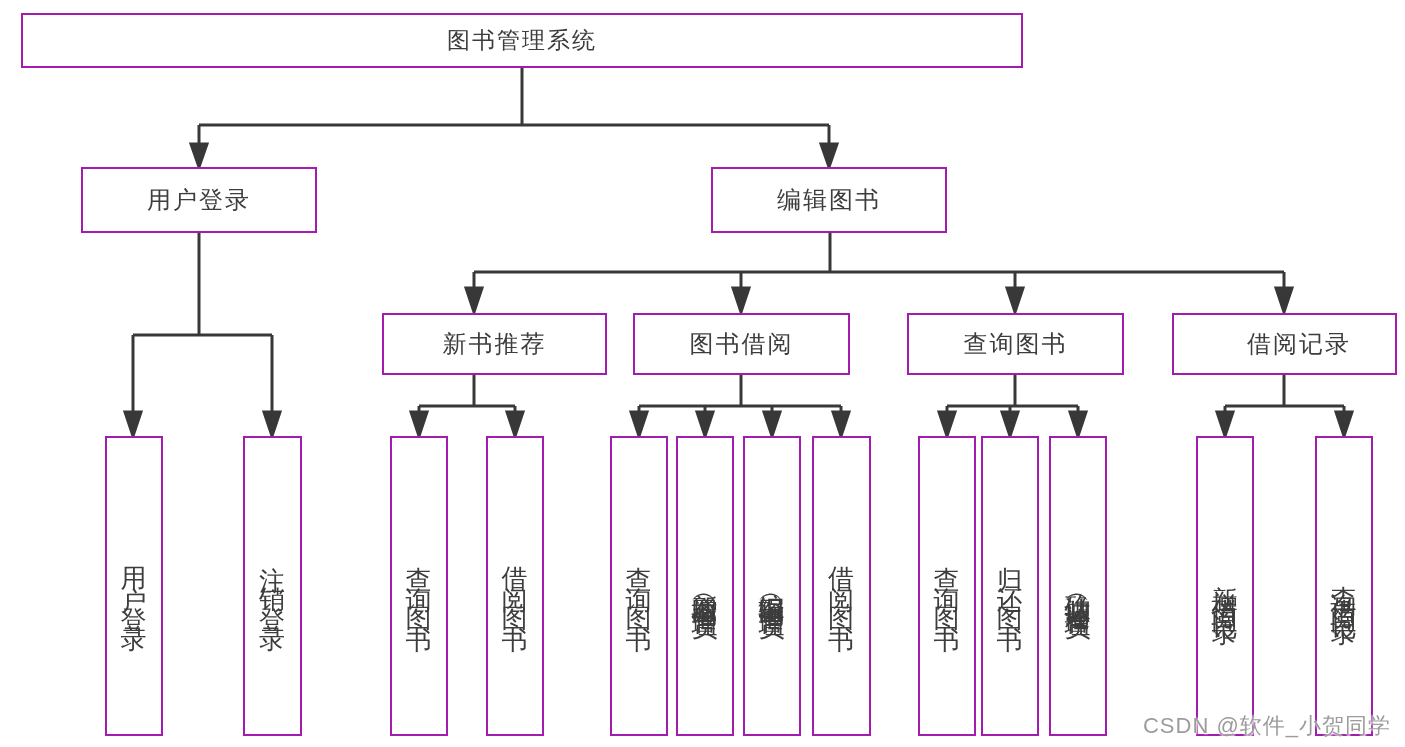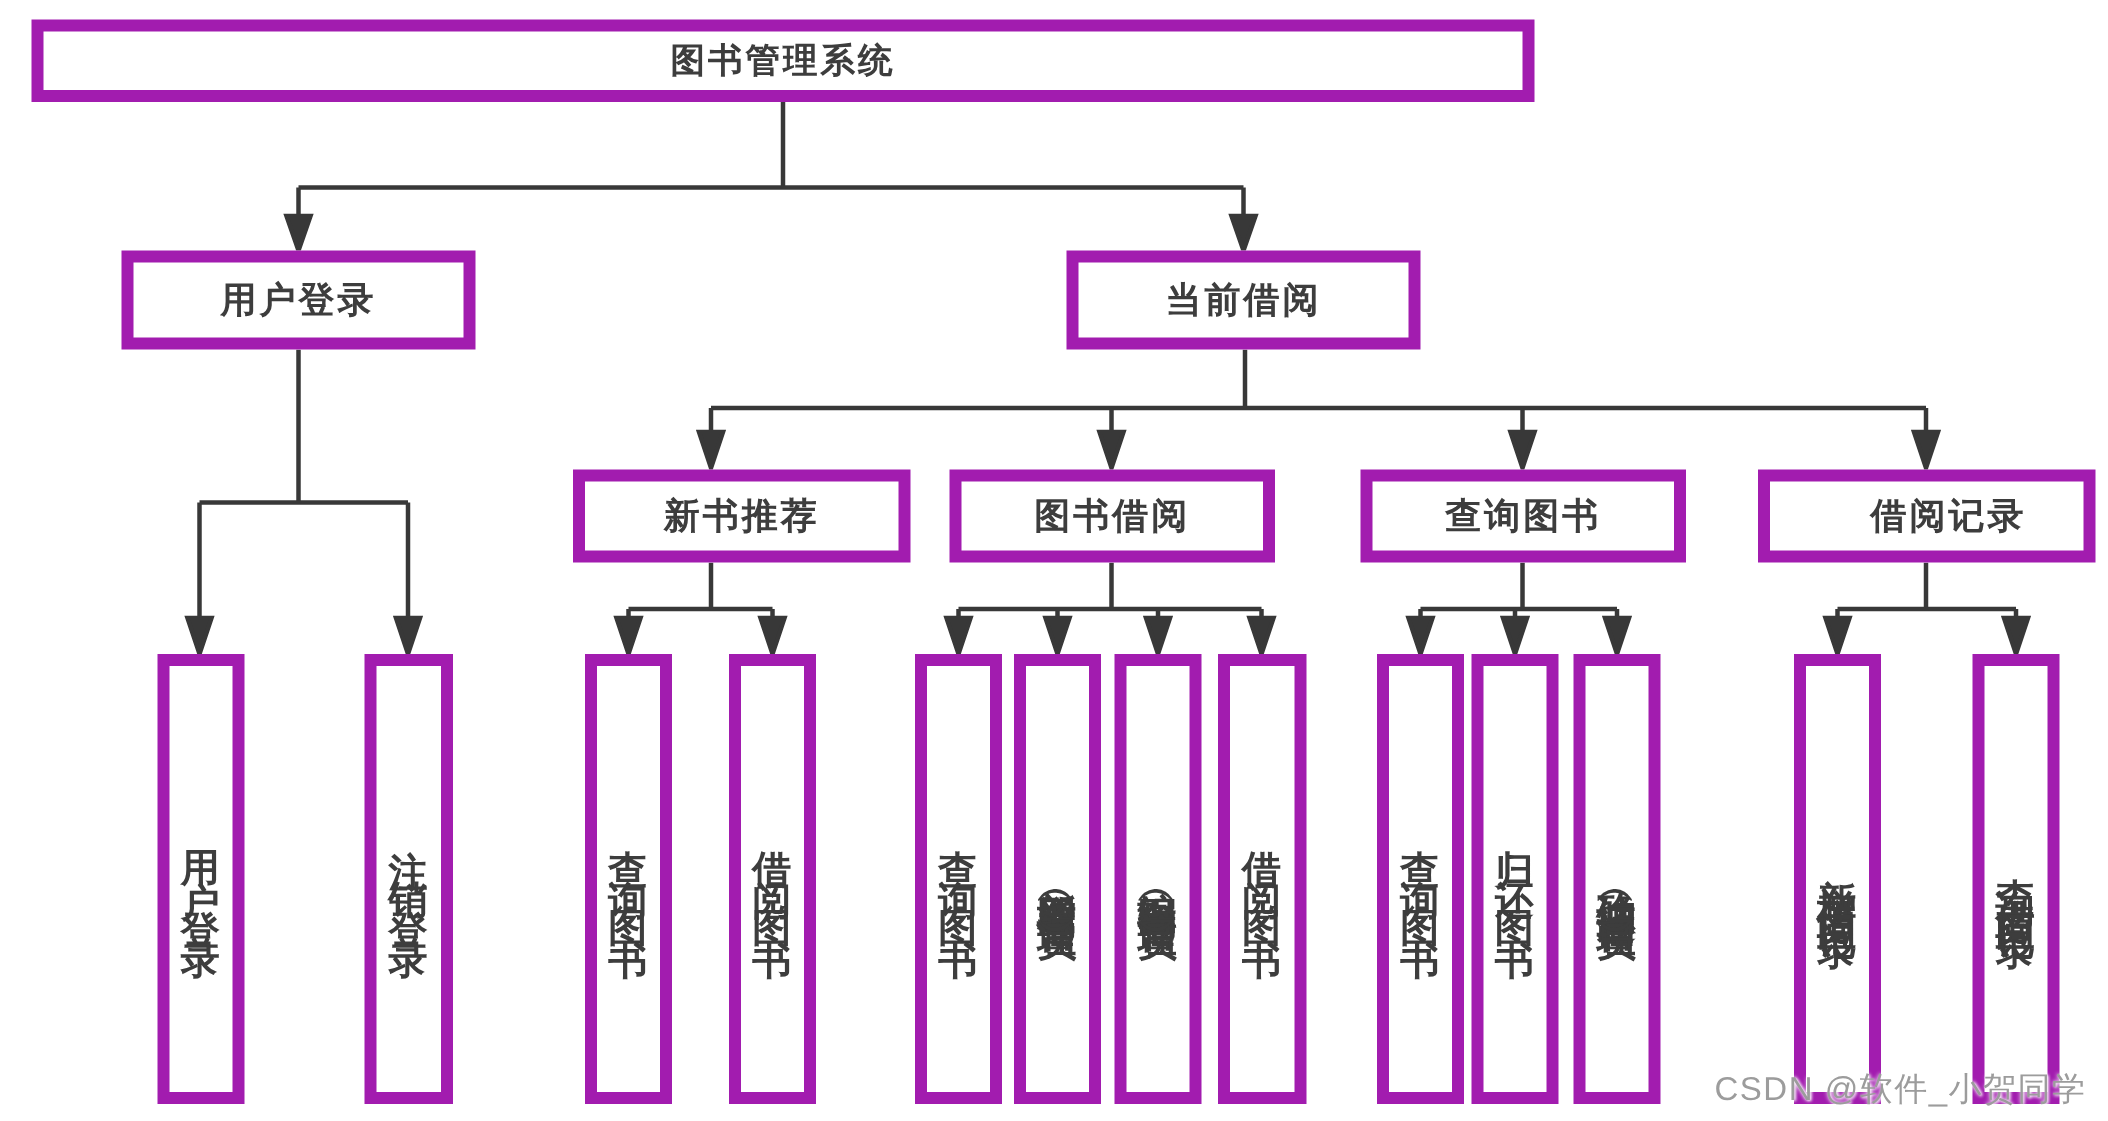--- a/index.html
+++ b/index.html
@@ -13,25 +13,24 @@
   }
   svg.connectors {
     position: absolute;
     left: 0; top: 0;
     width: 1405px; height: 747px;
   }
   .node {
     position: absolute;
     box-sizing: border-box;
     background: #ffffff;
-    border: 8px solid #a21caf;
+    border: 2px solid #a21caf;
     display: flex;
     align-items: center;
     justify-content: center;
-    font-weight: bold;
   }
   .hlabel {
     font-size: 24px;
     letter-spacing: 2px;
     color: #3d3d3d;
     white-space: nowrap;
   }
   .root-box .hlabel { font-size: 23px; }
   .vtext {
     writing-mode: vertical-lr;
@@ -136,21 +135,21 @@
   </svg>
 
   <div class="node root-box" style="left:21px; top:13px; width:1002px; height:55px;">
     <span class="hlabel">图书管理系统</span>
   </div>
 
   <div class="node" style="left:81px; top:167px; width:236px; height:66px;">
     <span class="hlabel">用户登录</span>
   </div>
   <div class="node" style="left:711px; top:167px; width:236px; height:66px;">
-    <span class="hlabel">当前借阅</span>
+    <span class="hlabel">编辑图书</span>
   </div>
 
   <div class="node" style="left:382px; top:313px; width:225px; height:62px;">
     <span class="hlabel">新书推荐</span>
   </div>
   <div class="node" style="left:633px; top:313px; width:217px; height:62px;text-align:right;">
     <span class="hlabel">图书借阅</span>
   </div>
   <div class="node" style="left:907px; top:313px; width:217px; height:62px;">
     <span class="hlabel">查询图书</span>

